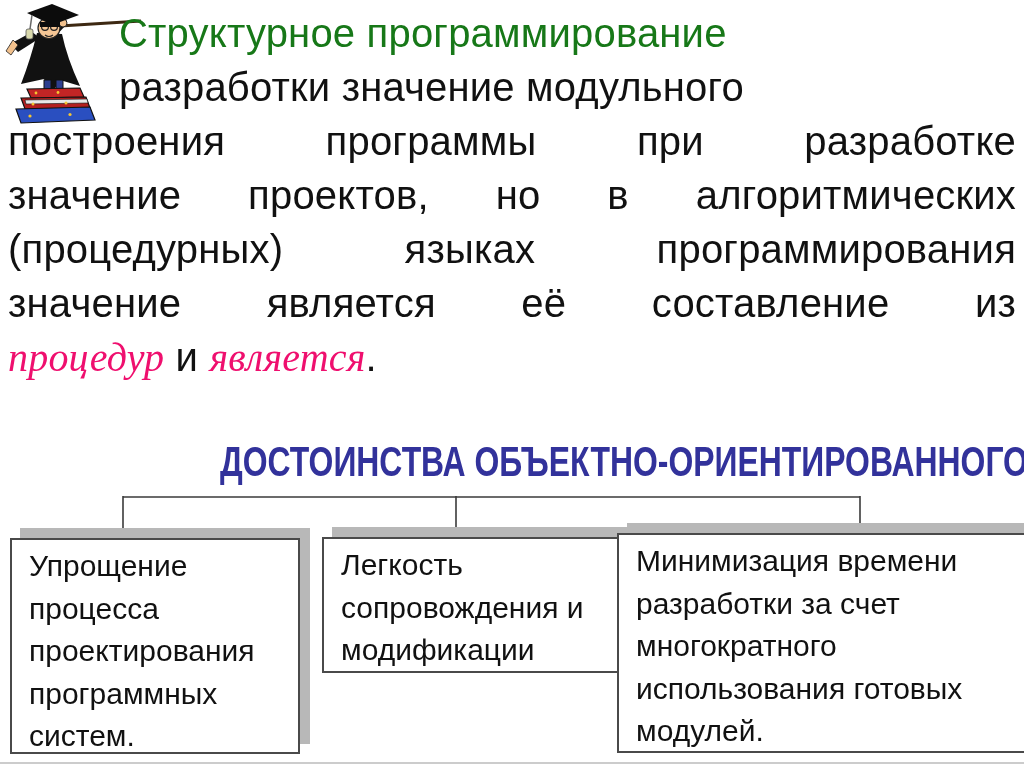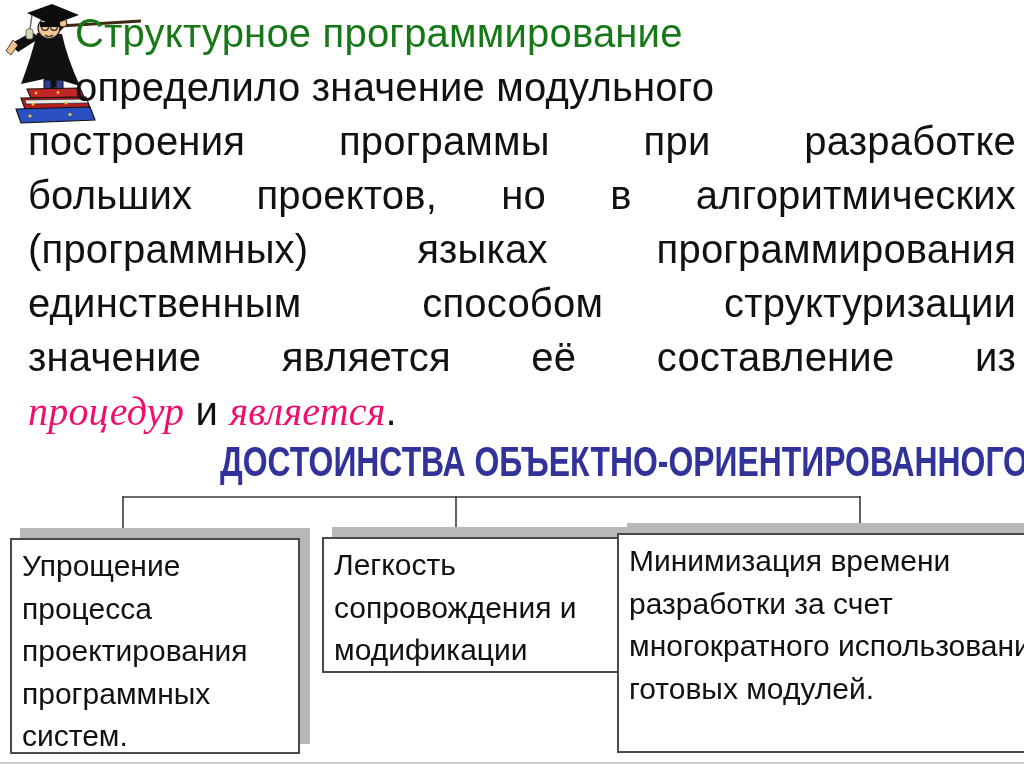--- a/index.html
+++ b/index.html
@@ -32,29 +32,28 @@
     left: 8px;
     right: 8px;
     top: 6px;
   }
   .para .l {
     height: 54px;
     line-height: 54px;
     font-size: 40px;
     letter-spacing: 0.2px;
     white-space: nowrap;
-    margin-left: 20px;
   }
   .para .l.just {
     white-space: normal;
     text-align: justify;
     text-align-last: justify;
     text-justify: inter-word;
   }
-  .para .l.indent { margin-left: 67px; }
+  .para .l.indent { margin-left: 111px; }
   .para .l.title {
     color: var(--title-green, #177818);
     font-weight: 400;
   }
   .para .accent {
     color: var(--accent-magenta, #ef0f6e);
     font-style: italic;
     font-family: Liberation Serif, serif;
   }
 
@@ -90,21 +89,21 @@
     pointer-events: none;
   }
 
   
   .box {
     position: absolute;
     box-sizing: border-box;
     background: #ffffff;
     border: 2px solid #4a4a4a;
     box-shadow: 10px -10px 0 0 var(--shadow-gray, #b8b8b8);
-    padding: 5px 8px 0 10px;
+    padding: 5px 8px 0 17px;
     font-size: 30px;
     line-height: 42.5px;
     color: #111111;
   }
   .box1 { left: 10px;  top: 538px; width: 290px; height: 216px; }
   .box2 { left: 322px; top: 537px; width: 320px; height: 136px; }
   .box3 { left: 617px; top: 533px; width: 442px; height: 220px; }
 
   
   .bottom-line {
@@ -155,25 +154,24 @@
     <circle cx="36" cy="93" r="1.4" fill="#f4c531"></circle>
     <circle cx="58" cy="92.5" r="1.4" fill="#f4c531"></circle>
     <circle cx="33" cy="104" r="1.5" fill="#f4c531"></circle>
     <circle cx="66" cy="103" r="1.5" fill="#f4c531"></circle>
     <circle cx="30" cy="116" r="1.6" fill="#f4c531"></circle>
     <circle cx="70" cy="114.5" r="1.6" fill="#f4c531"></circle>
   </svg>
 
   <div class="para">
     <div class="l title indent">Структурное программирование</div>
-    <div class="l indent">определило значение модульного</div>
+    <div class="l indent">разработки значение модульного</div>
     <div class="l just">построения программы при разработке</div>
-    <div class="l just">больших проектов, но в алгоритмических</div>
-    <div class="l just">(программных) языках программирования</div>
-    <div class="l just">единственным способом структуризации</div>
+    <div class="l just">значение проектов, но в алгоритмических</div>
+    <div class="l just">(процедурных) языках программирования</div>
     <div class="l just">значение является её составление из</div>
     <div class="l"><span class="accent">процедур</span><span> и </span><span class="accent">является</span><span>.</span></div>
   </div>
 
   <div class="heading">
     <span class="heading-inner">ДОСТОИНСТВА ОБЪЕКТНО-ОРИЕНТИРОВАННОГО ПОДХОДА:</span>
   </div>
 
   <svg class="connectors" viewBox="0 0 1024 767" aria-hidden="true">
     <line x1="123" y1="497" x2="860" y2="497" stroke="#3a3a3a" stroke-width="1.6"></line>

